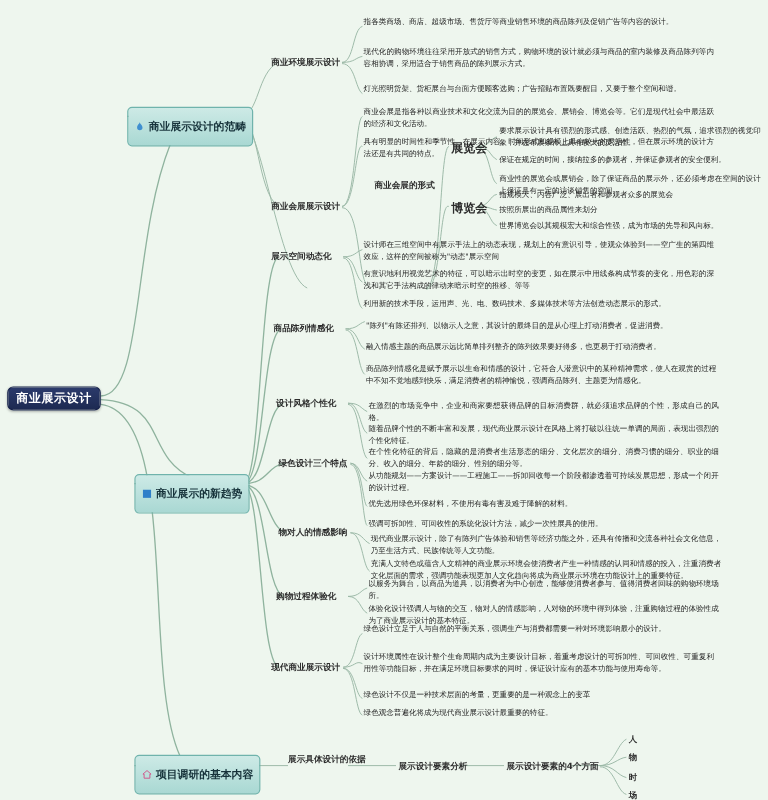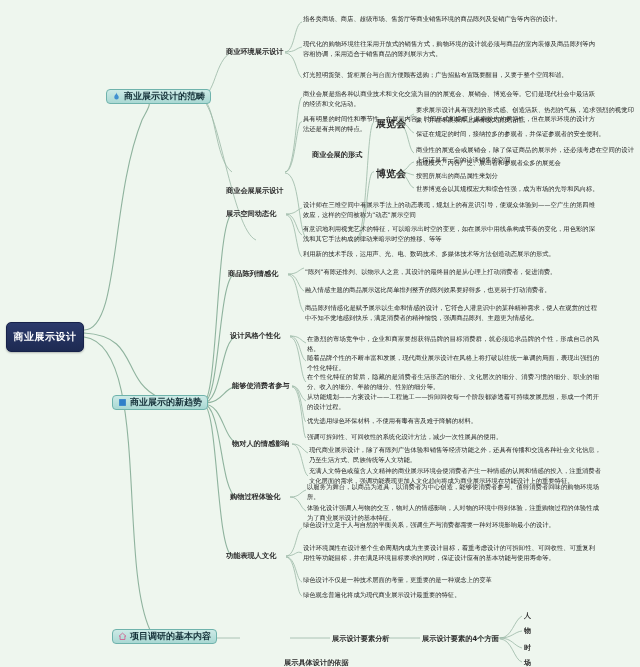--- a/index.html
+++ b/index.html
@@ -12,34 +12,34 @@
   }
   #canvas{position:absolute;inset:0;width:640px;height:667px;}
   svg.links{position:absolute;left:0;top:0;width:640px;height:667px;pointer-events:none;}
   svg.links path{fill:none;stroke:#9bb8a6;stroke-width:0.8;}
   svg.links path.thick{stroke:#8fb39e;stroke-width:1.1;}
 
   .node{position:absolute;box-sizing:border-box;}
 
   
   .root{
-    left:6px;top:322px;width:78px;height:30px;
+    left:6px;top:322px;width:78px;height:20px;
     background:linear-gradient(#2b3a6b,#1d2a52);
     border:1px solid #17224a;border-radius:5px;
     color:#ffffff;font-size:10px;font-weight:bold;
     display:flex;align-items:center;justify-content:center;
     letter-spacing:0.5px;
     box-shadow:0 1px 2px rgba(0,0,0,.25);
   }
 
   
   .l1{
     background:linear-gradient(#cdeae6,#a9d8d3);
     border:1px solid #6fb3ac;border-radius:4px;
-    height:15px;display:flex;align-items:center;gap:3px;
+    height:33px;display:flex;align-items:center;gap:3px;
     padding:0 5px;font-size:9px;color:#16323a;font-weight:bold;
     white-space:nowrap;
   }
   .l1 .ic{width:9px;height:9px;display:inline-block;flex:0 0 auto;}
 
   #n-fanchou{left:106px;top:89px;}
   #n-xinqushi{left:112px;top:395px;}
   #n-diaoyan{left:112px;top:629px;}
 
   
@@ -164,21 +164,21 @@
   <div class="node l1" id="n-diaoyan">
     <span class="ic">
       <svg viewBox="0 0 12 12" width="9" height="9">
           <path d="M6 1.5L1.5 5.5h1.3V10h6.4V5.5h1.3z" fill="none" stroke="#d05a8c" stroke-width="1.1"></path>
         </svg>
     </span>
     <span>项目调研的基本内容</span>
   </div>
 
   <div class="l2" style="left:226px;top:47px;">商业环境展示设计</div>
-  <div class="l2" style="left:226px;top:167px;margin-top:19px;">商业会展展示设计</div>
+  <div class="l2" style="left:226px;top:167px;">商业会展展示设计</div>
   <div class="l2" style="left:312px;top:150px;">商业会展的形式</div>
 
   <div class="l3" style="left:376px;top:117px;">展览会</div>
   <div class="l3" style="left:376px;top:167px;">博览会</div>
 
   <div class="leaf" style="left:303px;top:14px;">指各类商场、商店、超级市场、售货厅等商业销售环境的商品陈列及促销广告等内容的设计。</div>
   <div class="leaf" style="left:303px;top:39px;">现代化的购物环境往往采用开放式的销售方式，购物环境的设计就必须与商品的室内装修及商品陈列等内容相协调，采用适合于销售商品的陈列展示方式。</div>
   <div class="leaf" style="left:303px;top:70px;">灯光照明货架、货柜展台与台面方便顾客选购；广告招贴布置既要醒目，又要于整个空间和谐。</div>
 
   <div class="leaf" style="left:303px;top:89px;">商业会展是指各种以商业技术和文化交流为目的的展览会、展销会、博览会等。它们是现代社会中最活跃的经济和文化活动。</div>
@@ -188,24 +188,24 @@
   <div class="leaf w-narrow" style="left:416px;top:129px;width:218px;">保证在规定的时间，接纳拉多的参观者，并保证参观者的安全便利。</div>
   <div class="leaf w-narrow" style="left:416px;top:145px;width:218px;">商业性的展览会或展销会，除了保证商品的展示外，还必须考虑在空间的设计上保证具有一定的访谈销售的空间。</div>
 
   <div class="leaf w-narrow" style="left:416px;top:158px;width:218px;">指规模大、内容广泛、展出者和参观者众多的展览会</div>
   <div class="leaf w-narrow" style="left:416px;top:171px;width:218px;">按照所展出的商品属性来划分</div>
   <div class="leaf w-narrow" style="left:416px;top:184px;width:218px;">世界博览会以其规模宏大和综合性强，成为市场的先导和风向标。</div>
 
   <div class="l2" style="left:226px;top:209px;">展示空间动态化</div>
   <div class="l2" style="left:228px;top:269px;">商品陈列情感化</div>
   <div class="l2" style="left:230px;top:331px;">设计风格个性化</div>
-  <div class="l2" style="left:232px;top:381px;">能够使消费者参与</div>
+  <div class="l2" style="left:232px;top:381px;">绿色设计三个特点</div>
   <div class="l2" style="left:232px;top:439px;">物对人的情感影响</div>
   <div class="l2" style="left:230px;top:492px;">购物过程体验化</div>
-  <div class="l2" style="left:226px;top:551px;">功能表现人文化</div>
+  <div class="l2" style="left:226px;top:551px;">现代商业展示设计</div>
 
   <div class="leaf" style="left:303px;top:200px;">设计师在三维空间中有展示手法上的动态表现，规划上的有意识引导，使观众体验到——空广生的第四维效应，这样的空间被称为"动态"展示空间</div>
   <div class="leaf" style="left:303px;top:224px;">有意识地利用视觉艺术的特征，可以暗示出时空的变更，如在展示中用线条构成节奏的变化，用色彩的深浅和其它手法构成的律动来暗示时空的推移、等等</div>
   <div class="leaf" style="left:303px;top:249px;">利用新的技术手段，运用声、光、电、数码技术、多媒体技术等方法创造动态展示的形式。</div>
 
   <div class="leaf" style="left:305px;top:267px;">"陈列"有陈还排列、以物示人之意，其设计的最终目的是从心理上打动消费者，促进消费。</div>
   <div class="leaf" style="left:305px;top:285px;">融入情感主题的商品展示远比简单排列整齐的陈列效果要好得多，也更易于打动消费者。</div>
   <div class="leaf" style="left:305px;top:303px;">商品陈列情感化是赋予展示以生命和情感的设计，它符合人潜意识中的某种精神需求，使人在观赏的过程中不知不觉地感到快乐，满足消费者的精神愉悦，强调商品陈列、主题更为情感化。</div>
 
   <div class="leaf" style="left:307px;top:334px;">在激烈的市场竞争中，企业和商家要想获得品牌的目标消费群，就必须追求品牌的个性，形成自己的风格。</div>
@@ -220,21 +220,21 @@
   <div class="leaf" style="left:309px;top:466px;">充满人文特色或蕴含人文精神的商业展示环境会使消费者产生一种情感的认同和情感的投入，注重消费者文化层面的需求，强调功能表现更加人文化趋向将成为商业展示环境在功能设计上的重要特征。</div>
 
   <div class="leaf" style="left:307px;top:482px;">以服务为舞台，以商品为道具，以消费者为中心创造，能够使消费者参与、值得消费者回味的购物环境场所。</div>
   <div class="leaf" style="left:307px;top:503px;">体验化设计强调人与物的交互，物对人的情感影响，人对物的环境中得到体验，注重购物过程的体验性成为了商业展示设计的基本特征。</div>
 
   <div class="leaf" style="left:303px;top:520px;">绿色设计立足于人与自然的平衡关系，强调生产与消费都需要一种对环境影响最小的设计。</div>
   <div class="leaf" style="left:303px;top:543px;">设计环境属性在设计整个生命周期内成为主要设计目标，着重考虑设计的可拆卸性、可回收性、可重复利用性等功能目标，并在满足环境目标要求的同时，保证设计应有的基本功能与使用寿命等。</div>
   <div class="leaf" style="left:303px;top:575px;">绿色设计不仅是一种技术层面的考量，更重要的是一种观念上的变革</div>
   <div class="leaf" style="left:303px;top:590px;">绿色观念普遍化将成为现代商业展示设计最重要的特征。</div>
 
-  <div class="l2" style="left:240px;top:658px;margin-left:44px;">展示具体设计的依据</div>
+  <div class="l2" style="left:240px;top:628px;">展示具体设计的依据</div>
   <div class="l2" style="left:332px;top:634px;">展示设计要素分析</div>
   <div class="l2" style="left:422px;top:634px;">展示设计要素的4个方面</div>
 
   <div class="tiny" style="left:524px;top:611px;">人</div>
   <div class="tiny" style="left:524px;top:626px;">物</div>
   <div class="tiny" style="left:524px;top:643px;">时</div>
   <div class="tiny" style="left:524px;top:658px;">场</div>
 
 </div>
 

